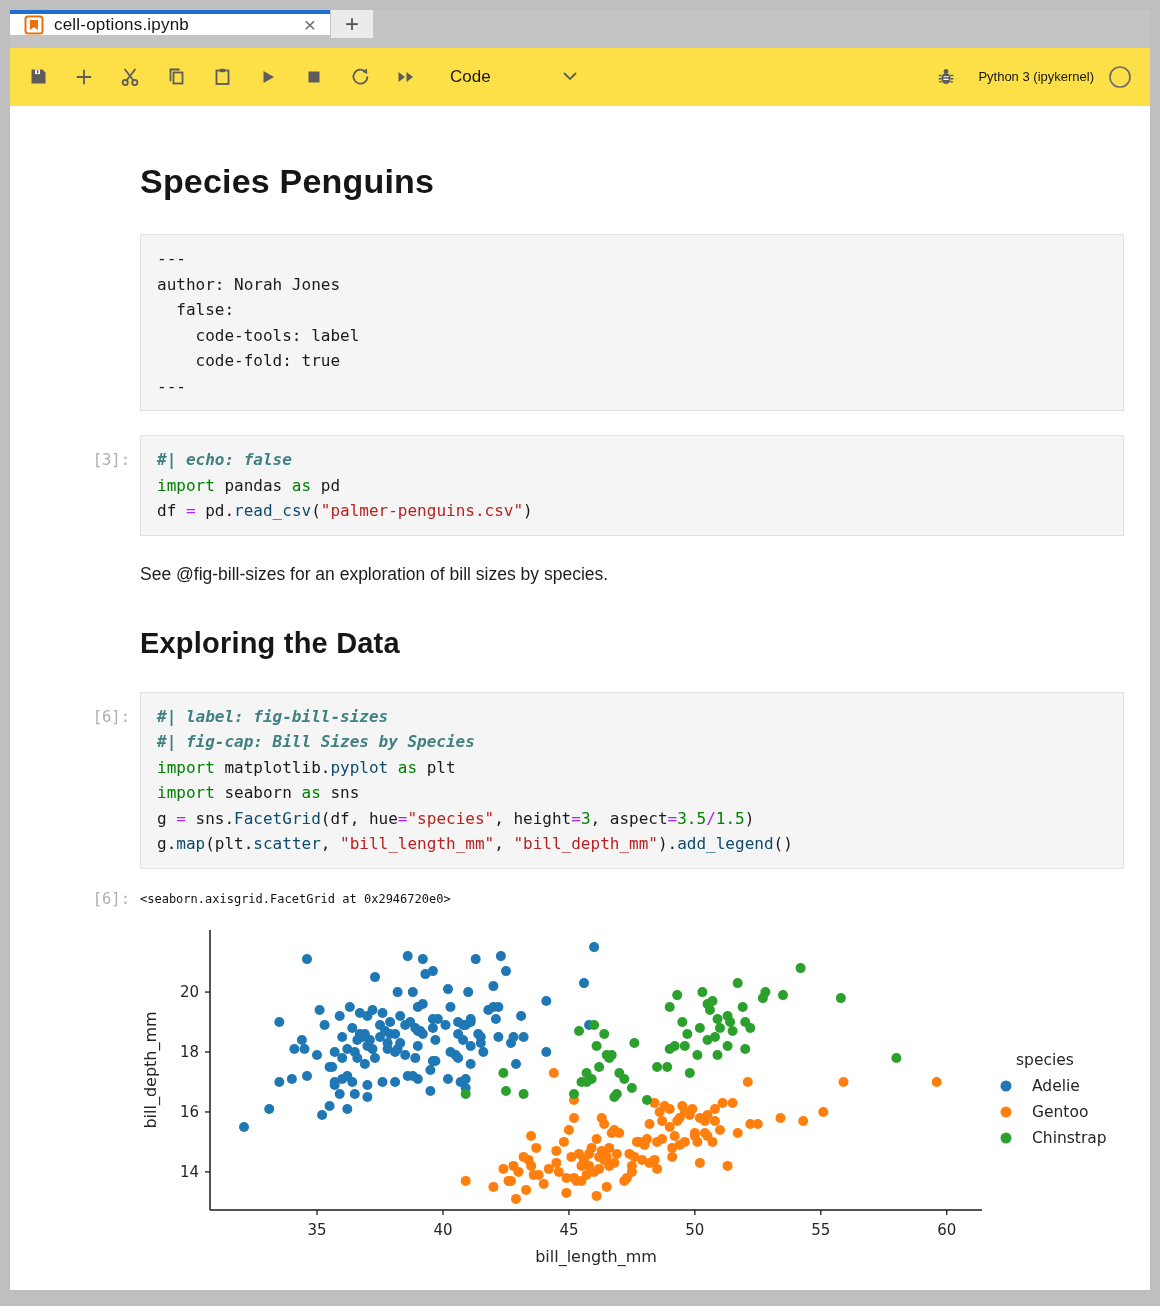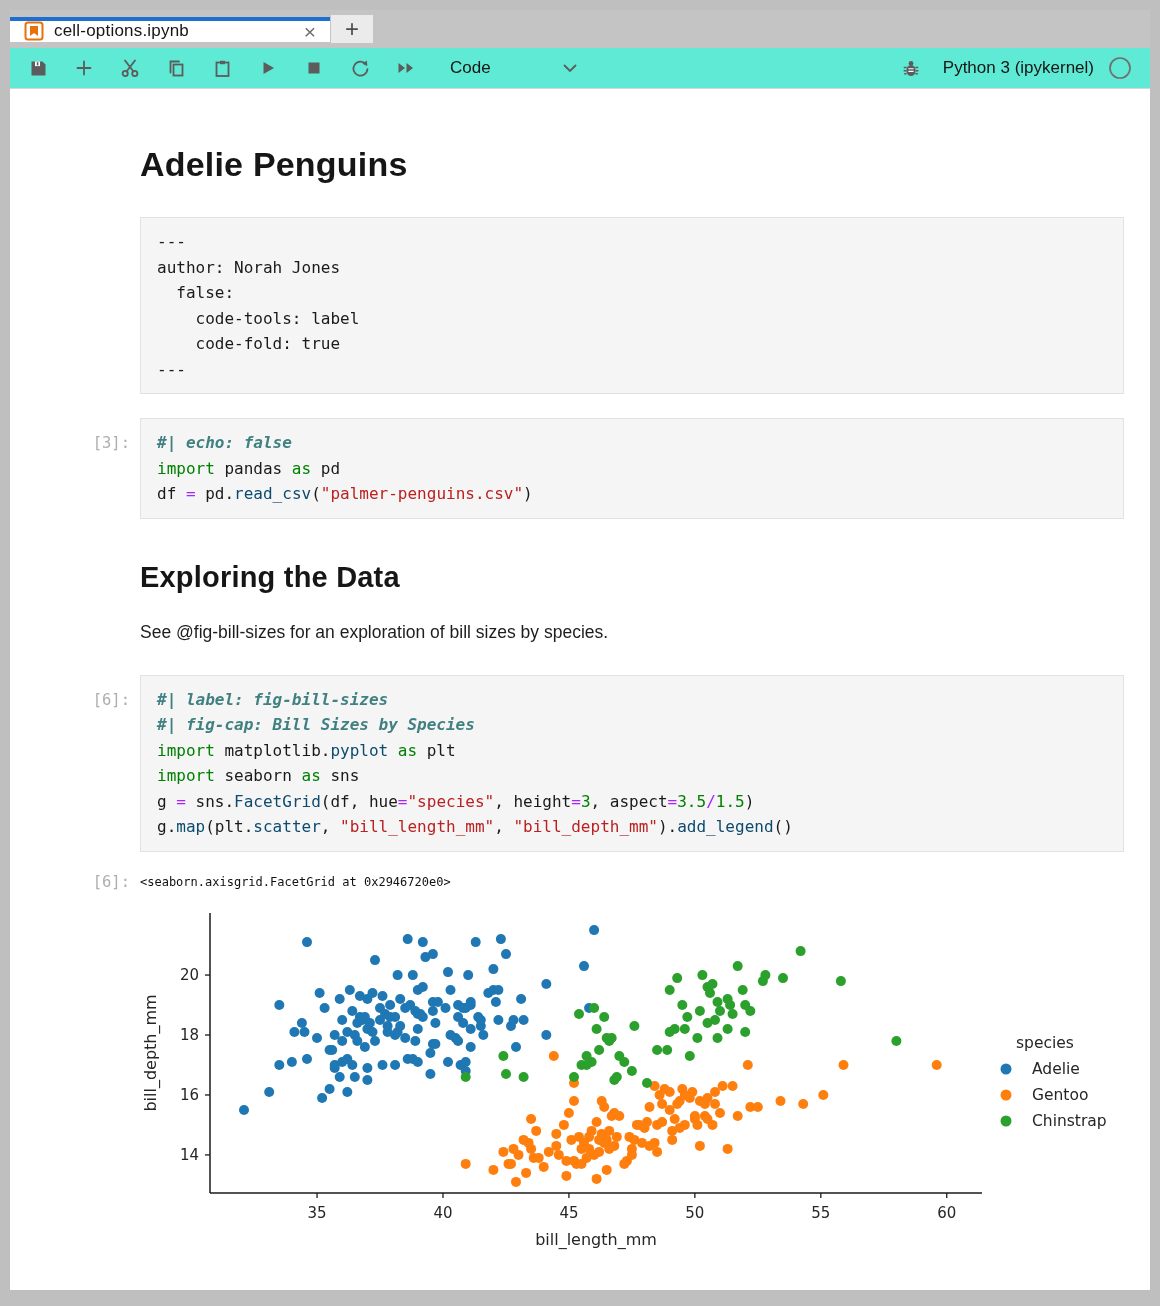--- a/index.html
+++ b/index.html
@@ -7,34 +7,34 @@
   body {
     background:#bfbfbf;
     font-family:"Liberation Sans", sans-serif;
     position:relative; overflow:hidden;
   }
   .window{
     position:absolute; left:10px; top:10px; width:1140px; height:1280px;
     background:#fff; display:flex; flex-direction:column;
   }
   
-  .tabstrip{ height:38px; background:#c4c4c4; display:flex; align-items:center; flex:0 0 auto; }
+  .tabstrip{ height:38px; background:#c4c4c4; display:flex; align-items:flex-start; flex:0 0 auto; }
   .tab{ width:320px; background:#fff; border-top:4px solid #1f6fd0; display:flex; align-items:center; padding:0 10px 0 14px; cursor:default; }
   .tab-title{ font-size:17px; color:#161616; margin-left:10px; flex:1; letter-spacing:.2px; }
   .tab-close{ font-size:21px; color:#6e6e6e; line-height:1; padding:0 4px; }
   .newtab{ width:42px; margin-left:1px; background:#ebebeb; display:flex; align-items:center; justify-content:center; font-size:24px; color:#4d4d4d; font-weight:300; }
   
-  .toolbar{ height:41px; background:#5eead4; border-bottom:1px solid #d6d6d6; display:flex; align-items:center; padding:0 18px; flex:0 0 auto; }
+  .toolbar{ height:58px; background:#fde047; border-bottom:1px solid #d6d6d6; display:flex; align-items:center; padding:0 18px; flex:0 0 auto; }
   .tbtn{ width:20px; height:20px; margin-right:26px; display:flex; align-items:center; justify-content:center; }
   .tbtn svg{ display:block; }
   .mode{ display:flex; align-items:center; margin-left:8px; }
   .mode-label{ font-size:17px; color:#161616; }
   .mode-chev{ margin-left:72px; }
   .tb-right{ margin-left:auto; display:flex; align-items:center; }
-  .kernel-name{ font-size:17px; color:#161616; margin:0 14px 0 22px; }
+  .kernel-name{ font-size:13px; color:#161616; margin:0 14px 0 22px; }
   
   .content{ flex:1; background:#fff; overflow:hidden; padding-right:26px; }
   .row{ display:flex; align-items:flex-start; }
   .prompt{ flex:0 0 130px; text-align:right; padding-right:10px;
            font-family:"DejaVu Sans Mono","Liberation Mono",monospace;
            font-size:15.5px; color:#aeaeae; line-height:25px; padding-top:13px; }
   .prompt.mdp{ padding-top:0; }
   .cellbody{ flex:1; min-width:0; }
   .h1{ font-size:34px; font-weight:bold; color:#161616; letter-spacing:.2px; }
   .h2{ font-size:29px; font-weight:bold; color:#161616; letter-spacing:.2px; }
@@ -146,21 +146,21 @@
         <circle cx="12" cy="12" r="10" fill="none" stroke="#6f6f6f" stroke-width="1.7"></circle>
       </svg>
     </div>
   </div>
 
   <div class="content">
 
     <div class="row" style="margin-top:56px">
       <div class="prompt mdp"></div>
       <div class="cellbody">
-          <h1 class="h1">Adelie Penguins</h1>
+          <h1 class="h1">Species Penguins</h1>
         </div>
     </div>
 
     <div class="row" style="margin-top:33px">
       <div class="prompt"></div>
       <div class="cellbody">
         <div class="codecell">
           <pre><div><span>---</span></div><div><span>author: Norah Jones</span></div><div><span>  false:</span></div><div><span>    code-tools: label</span></div><div><span>    code-fold: true</span></div><div><span>---</span></div></pre>
         </div>
       </div>
@@ -168,31 +168,31 @@
 
     <div class="row" style="margin-top:24px">
       <div class="prompt">[3]:</div>
       <div class="cellbody">
         <div class="codecell">
           <pre><div><span class="tok-cm">#| echo: false</span></div><div><span class="tok-kw">import</span><span> pandas </span><span class="tok-kw">as</span><span> pd</span></div><div><span>df </span><span class="tok-op">=</span><span> pd.</span><span class="tok-fn">read_csv</span><span>(</span><span class="tok-st">"palmer-penguins.csv"</span><span>)</span></div></pre>
         </div>
       </div>
     </div>
 
+    <div class="row" style="margin-top:28px">
+      <div class="prompt mdp"></div>
+      <div class="cellbody">
+          <p class="mdtext">See @fig-bill-sizes for an exploration of bill sizes by species.</p>
+        </div>
+    </div>
+
     <div class="row" style="margin-top:42px">
       <div class="prompt mdp"></div>
       <div class="cellbody">
           <h2 class="h2">Exploring the Data</h2>
-        </div>
-    </div>
-
-    <div class="row" style="margin-top:28px">
-      <div class="prompt mdp"></div>
-      <div class="cellbody">
-          <p class="mdtext">See @fig-bill-sizes for an exploration of bill sizes by species.</p>
         </div>
     </div>
 
     <div class="row" style="margin-top:32px">
       <div class="prompt">[6]:</div>
       <div class="cellbody">
         <div class="codecell">
           <pre><div><span class="tok-cm">#| label: fig-bill-sizes</span></div><div><span class="tok-cm">#| fig-cap: Bill Sizes by Species</span></div><div><span class="tok-kw">import</span><span> matplotlib.</span><span class="tok-fn">pyplot</span><span> </span><span class="tok-kw">as</span><span> plt</span></div><div><span class="tok-kw">import</span><span> seaborn </span><span class="tok-kw">as</span><span> sns</span></div><div><span>g </span><span class="tok-op">=</span><span> sns.</span><span class="tok-fn">FacetGrid</span><span>(df, hue</span><span class="tok-op">=</span><span class="tok-st">"species"</span><span>, height</span><span class="tok-op">=</span><span class="tok-nu">3</span><span>, aspect</span><span class="tok-op">=</span><span class="tok-nu">3.5</span><span class="tok-op">/</span><span class="tok-nu">1.5</span><span>)</span></div><div><span>g.</span><span class="tok-fn">map</span><span>(plt.</span><span class="tok-fn">scatter</span><span>, </span><span class="tok-st">"bill_length_mm"</span><span>, </span><span class="tok-st">"bill_depth_mm"</span><span>).</span><span class="tok-fn">add_legend</span><span>()</span></div></pre>
         </div>
       </div>

